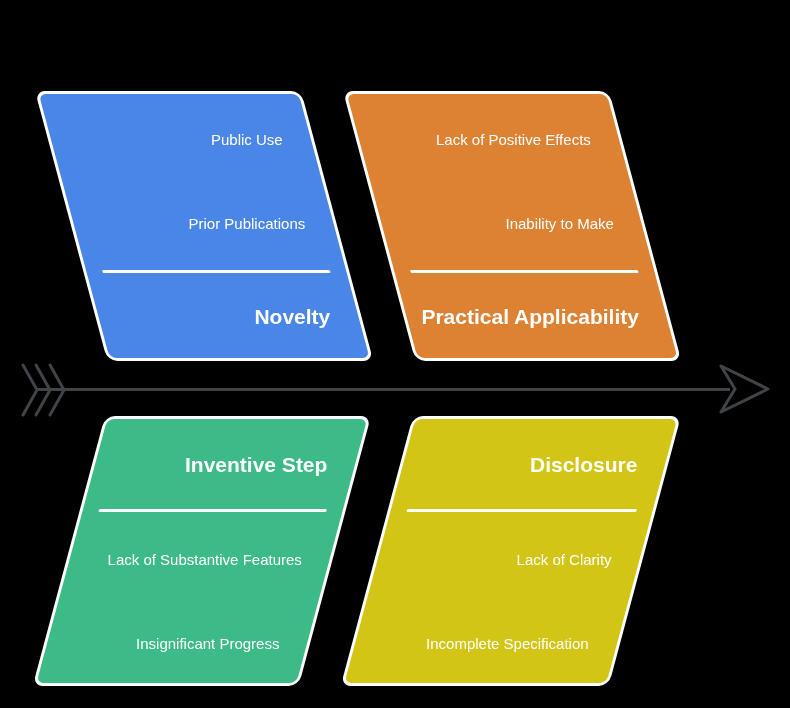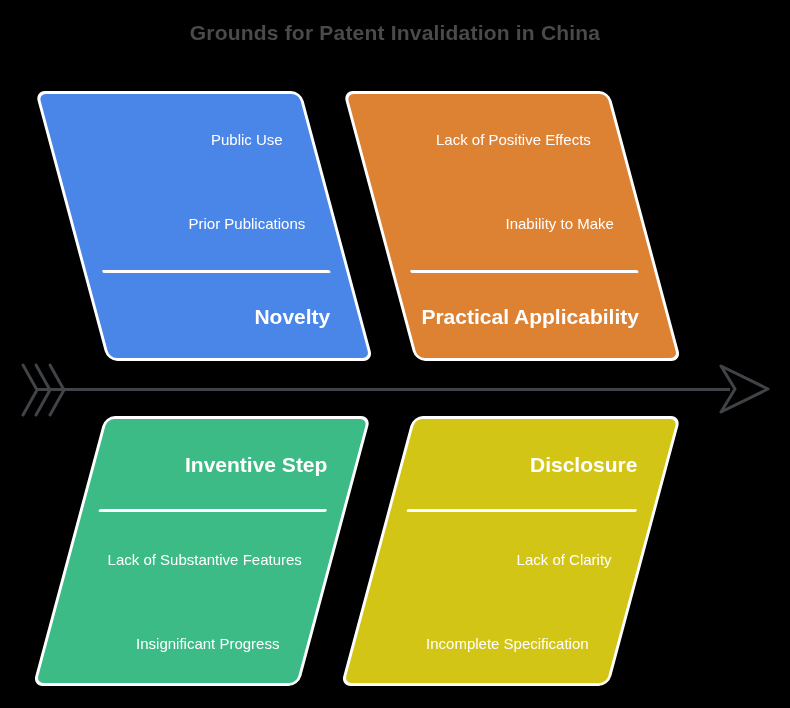--- a/index.html
+++ b/index.html
@@ -39,21 +39,20 @@
   .bottom .divider{top:90px;}
   .bottom .r-i1{top:132px;}
   .bottom .r-i2{top:216px;}
   .spine{position:absolute;left:0;top:0;pointer-events:none;}
 </style>
 </head>
 <body>
 
 <div class="canvas">
 
-  <div class="main-title" style="color: rgb(74, 74, 74);">Grounds for Patent Invalidation in China</div>
 
   <svg class="spine" width="790" height="708" viewBox="0 0 790 708">
     <g>
       <polyline points="23,365 37,390 23,415" fill="none" stroke-width="3" stroke-linecap="round" stroke="#404347"></polyline>
       <polyline points="36,365 50,390 36,415" fill="none" stroke-width="3" stroke-linecap="round" stroke="#404347"></polyline>
       <polyline points="50,365 64,390 50,415" fill="none" stroke-width="3" stroke-linecap="round" stroke="#404347"></polyline>
     </g>
     <line x1="37" y1="389.5" x2="730" y2="389.5" stroke-width="3" stroke="#404347"></line>
     <polygon points="768,389 721,366 735,389 721,412" fill="#000" stroke-width="3" stroke-linejoin="round" stroke="#404347"></polygon>
   </svg>

